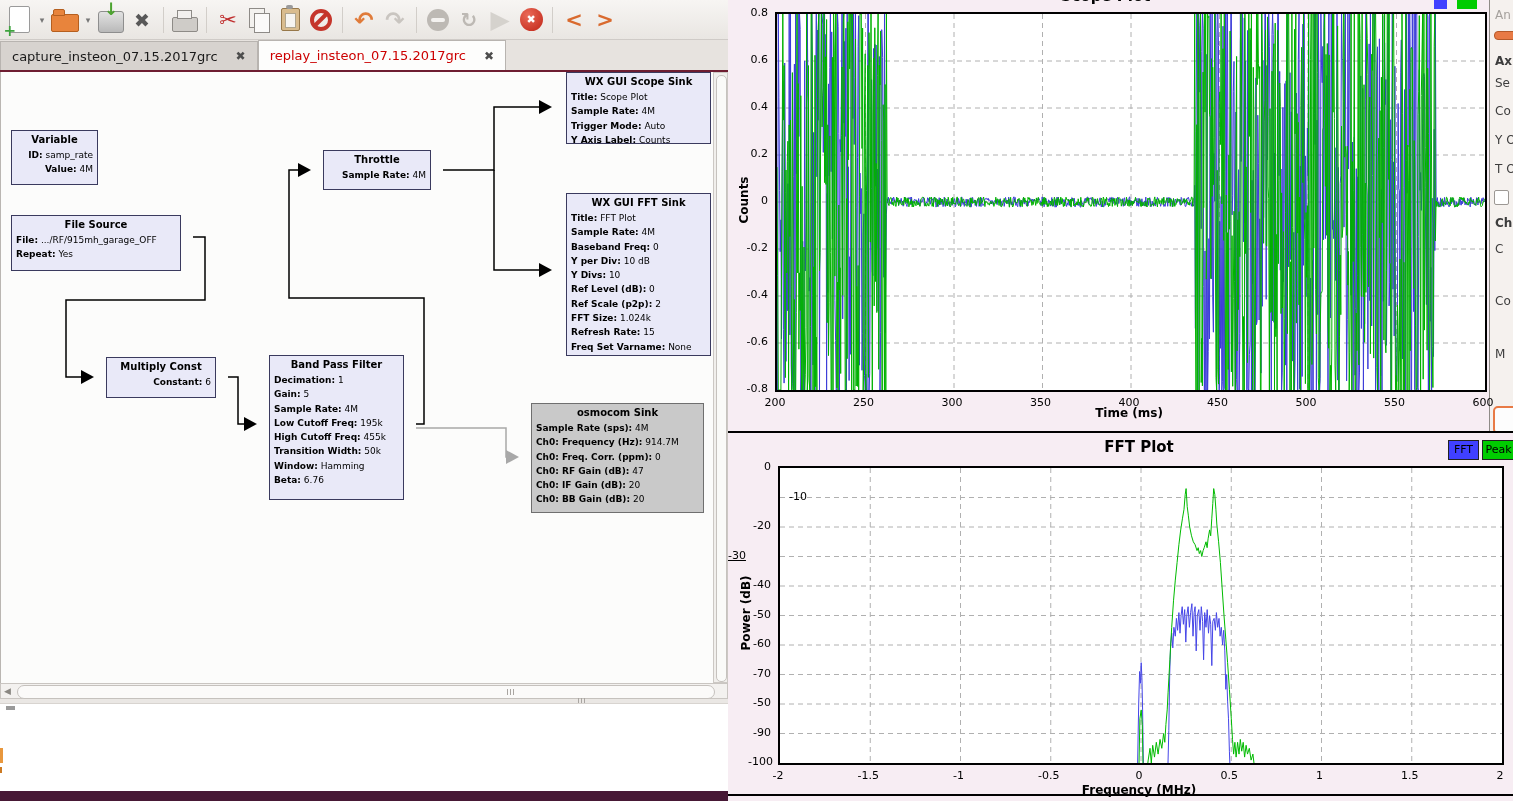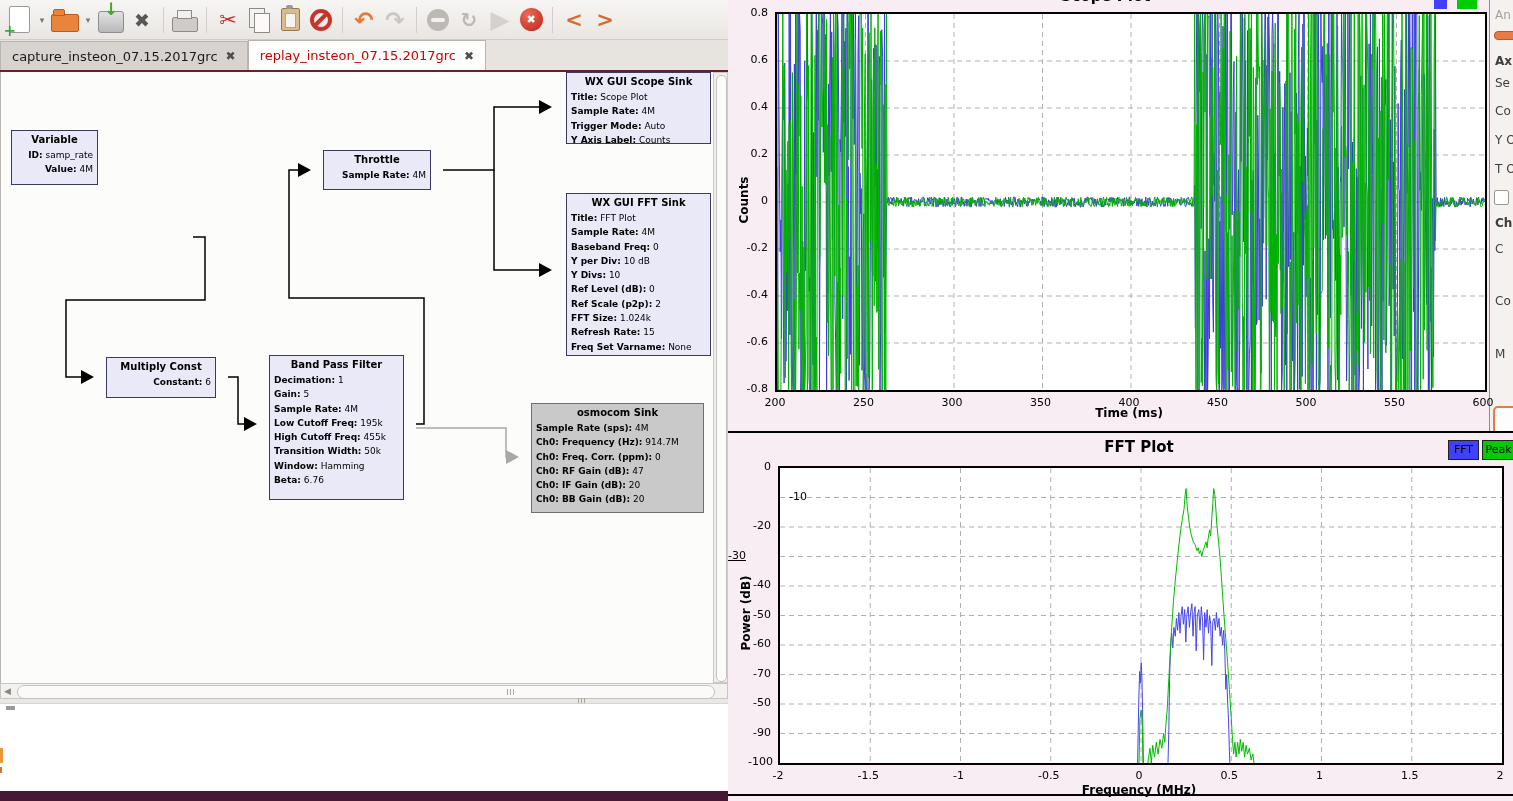--- a/index.html
+++ b/index.html
@@ -34,21 +34,21 @@
   .g-undo{font-size:23px;color:#e07b3a;font-weight:bold;line-height:20px}
   .g-redo{font-size:23px;color:#c9c5c0;font-weight:bold;line-height:20px}
   .i-errors{width:22px;height:22px;border-radius:50%;background:#bdb9b4;position:relative}
   .i-errors:before{content:"";position:absolute;left:4px;top:9px;width:14px;height:4px;background:#f4f2f0;border-radius:2px}
   .g-gen{font-size:20px;color:#bdb9b4;font-weight:bold}
   .g-play{font-size:25px;color:#d5d2cd;line-height:25px}
   .i-kill{width:23px;height:23px;border-radius:50%;background:radial-gradient(circle at 35% 30%,#ea6a58,#bf2416);color:#fff;font-size:11px;font-weight:bold;display:flex;align-items:center;justify-content:center}
   .g-nav{font-size:21px;color:#d96a2e;font-weight:900}
 
   .tabbar{position:absolute;left:0;top:40px;width:728px;height:30px;background:#e7e3df;display:flex;align-items:flex-end}
-  .tab{height:28px;display:flex;align-items:center;gap:8px;padding:0 11px;font-size:13px;
+  .tab{height:28px;display:flex;align-items:center;gap:18px;padding:0 11px;font-size:13px;
        background:#d7d3cf;border:1px solid #b8b4b0;border-bottom:none;color:#1a1a1a;white-space:nowrap}
   .tab.active{background:#fdfdfc;color:#cc0000;height:29px}
   .tab .x{font-size:12px;color:#4d4d4d;font-weight:bold}
   .nbline{position:absolute;left:0;top:70px;width:728px;height:2px;background:#6e1d31}
 
   .canvas{position:absolute;left:0;top:72px;width:713px;height:611px;background:#fcfcfb;
           border-left:1px solid #bab6b2;box-sizing:border-box;overflow:hidden}
   .wires{position:absolute;left:0;top:0;pointer-events:none}
   .block{position:absolute;background:#e9e9f8;border:1px solid #3a3a5e;box-sizing:border-box;overflow:hidden}
   .block.disabled{background:#c9c9c9;border-color:#6f6f6f}
@@ -200,20 +200,28 @@
       </g>
       <polygon points="505,378 518,385 505,392" fill="#a8a8a8"></polygon>
     </svg>
 
     <div class="block center" style="left:10px;top:58px;width:87px;height:55px">
       <div class="bt">Variable</div>
         <div class="bp">
           <div class="pl"><b>ID:</b> samp_rate</div>
           <div class="pl"><b>Value:</b> 4M</div>
         </div>
+    </div>
+    <div class="block" style="left:10px;top:143px;width:170px;height:56px">
+      <div class="bt">File Source</div>
+        <div class="bp">
+          <div class="pl"><b>File:</b> .../RF/915mh_garage_OFF</div>
+          <div class="pl"><b>Repeat:</b> Yes</div>
+        </div>
+      <div class="port out" style="top:9px"></div>
     </div>
     <div class="block center" style="left:322px;top:78px;width:108px;height:40px">
       <div class="bt">Throttle</div>
         <div class="bp">
           <div class="pl"><b>Sample Rate:</b> 4M</div>
         </div>
       <div class="port in" style="top:7px"></div>
       <div class="port out" style="top:7px"></div>
     </div>
     <div class="block" style="left:565px;top:0px;width:145px;height:72px">

